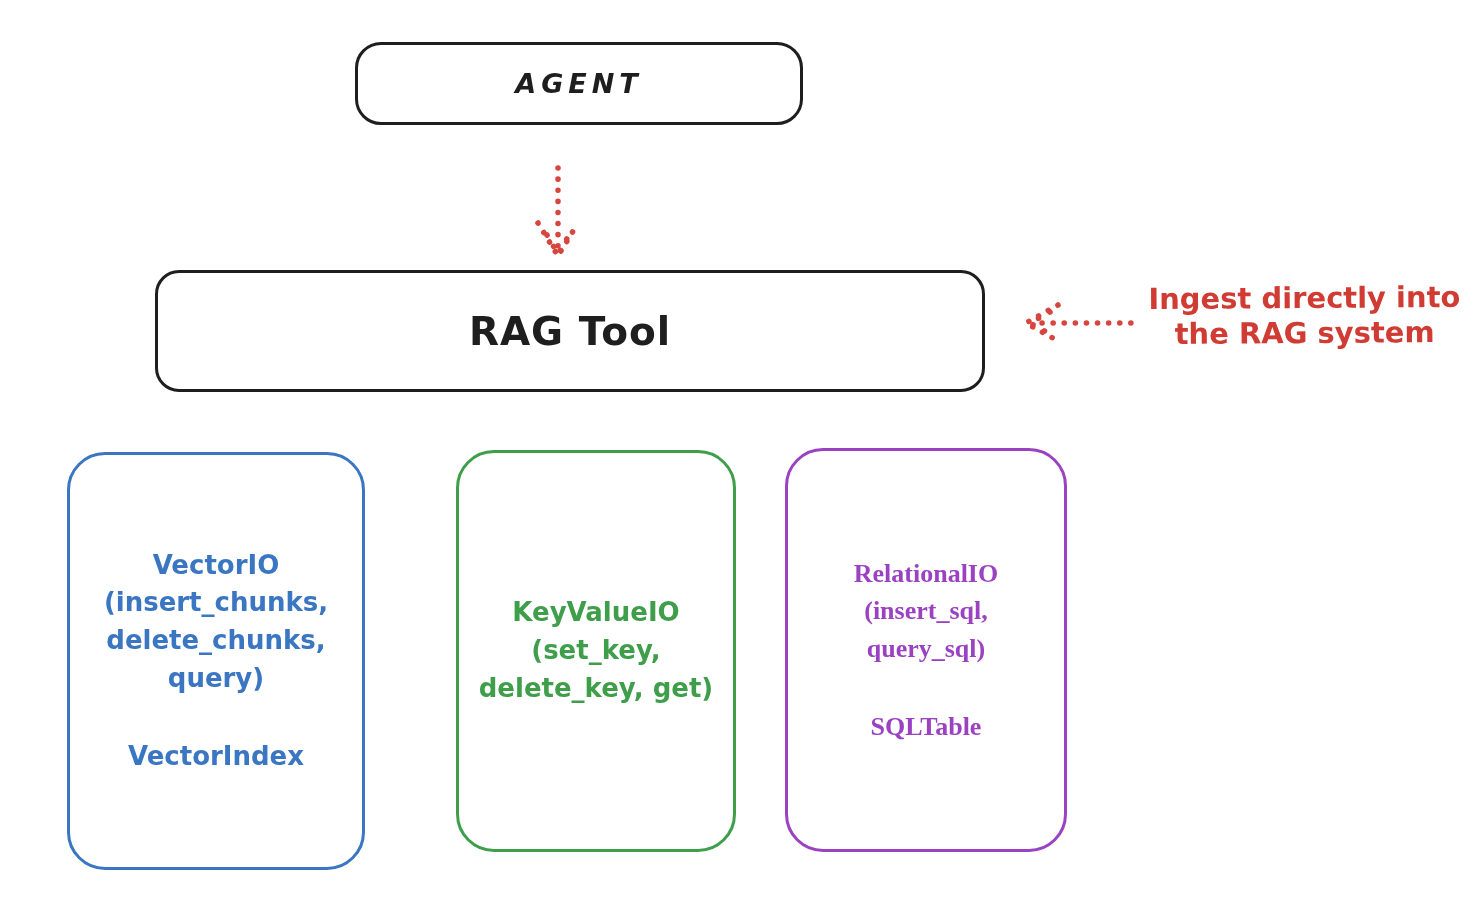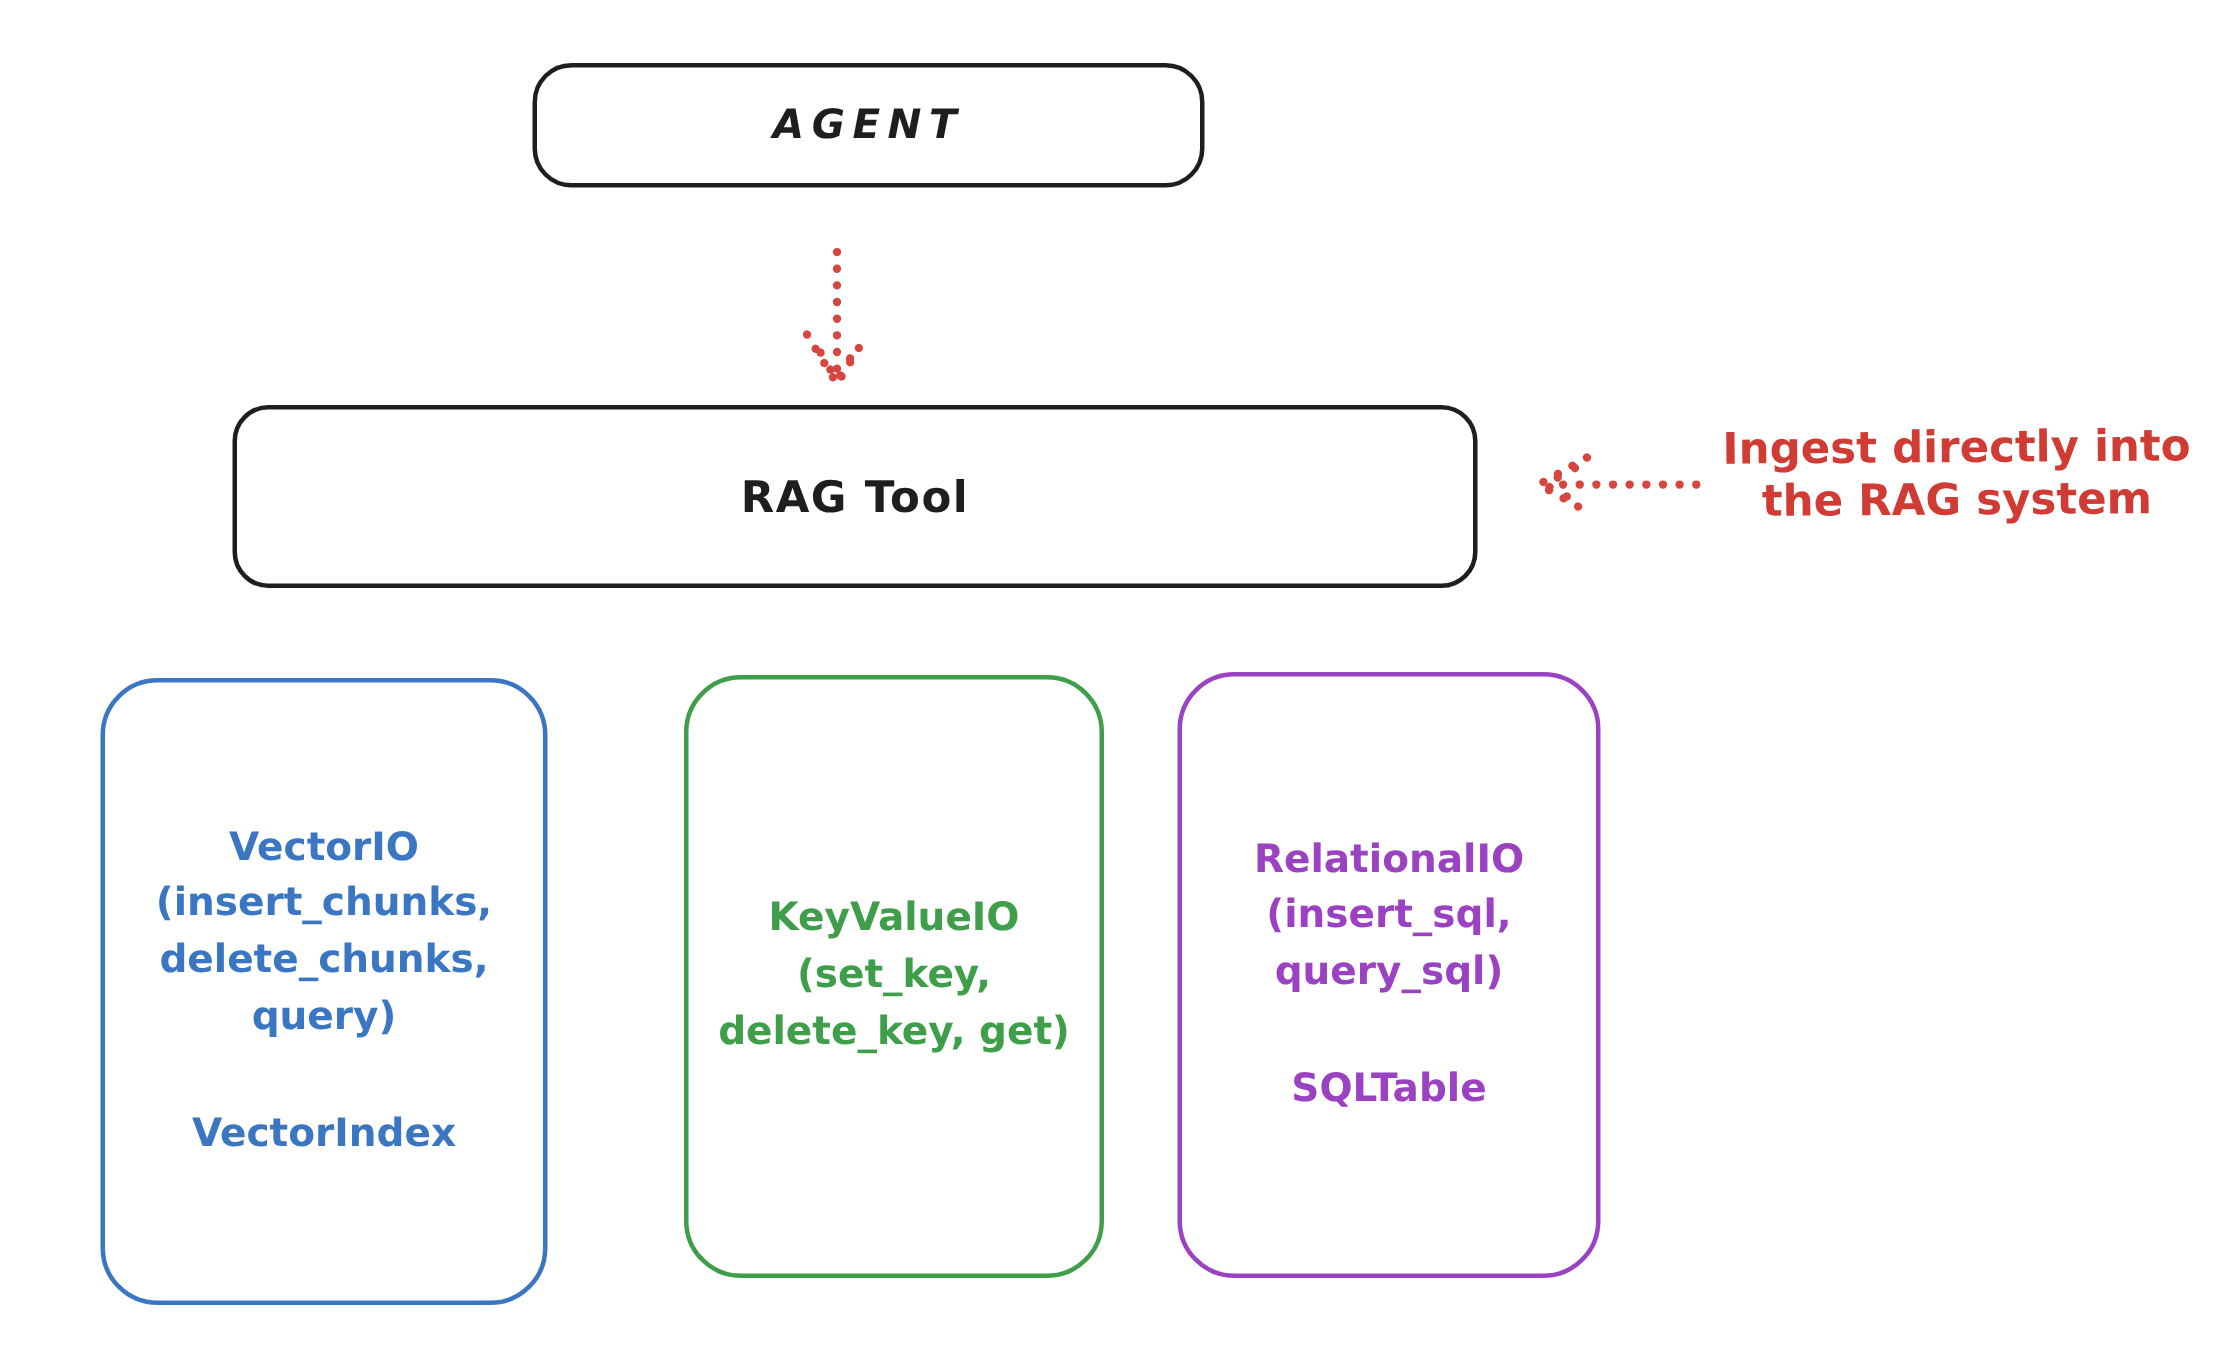--- a/index.html
+++ b/index.html
@@ -22,21 +22,21 @@
     box-sizing: border-box;
   }
   .node-label {
     color: #1e1e1e;
     font-weight: bold;
     font-size: 27px;
   }
   .agent-box { left: 355px; top: 42px; width: 448px; height: 83px; }
   .agent-box .node-label { font-style: italic; letter-spacing: 5px; }
   .rag-box { left: 155px; top: 270px; width: 830px; height: 122px; border-radius: 24px; }
-  .rag-box .node-label { font-size: 29px; letter-spacing: 1px; }
+  .rag-box .node-label { font-size: 39px; letter-spacing: 1px; }
 
   .arrow-svg { position: absolute; overflow: visible; }
   .arrow-stroke {
     fill: none;
     stroke-width: 5.5;
     stroke-linecap: round;
     stroke-linejoin: round;
     stroke-dasharray: 0.1 11;
   }
 
@@ -67,21 +67,21 @@
     text-align: center;
     font-weight: bold;
     font-size: 26px;
     line-height: 1.45;
     padding: 0 8px;
   }
   .card .io-lines { white-space: pre-line; }
   .card .index-label { margin-top: 40px; }
   .card-vector     { left: 67px;  top: 452px; width: 298px; height: 418px; }
   .card-keyvalue   { left: 428px; top: 450px; width: 280px; height: 402px; }
-  .card-relational { left: 785px; top: 448px; width: 282px; height: 404px; }
+  .card-relational { left: 785px; top: 448px; width: 282px; height: 404px; font-family: Liberation Serif, serif; }
 </style>
 </head>
 <body>
 
 <div class="canvas">
 
   <div class="node agent-box">
     <span class="node-label">AGENT</span>
   </div>
 

